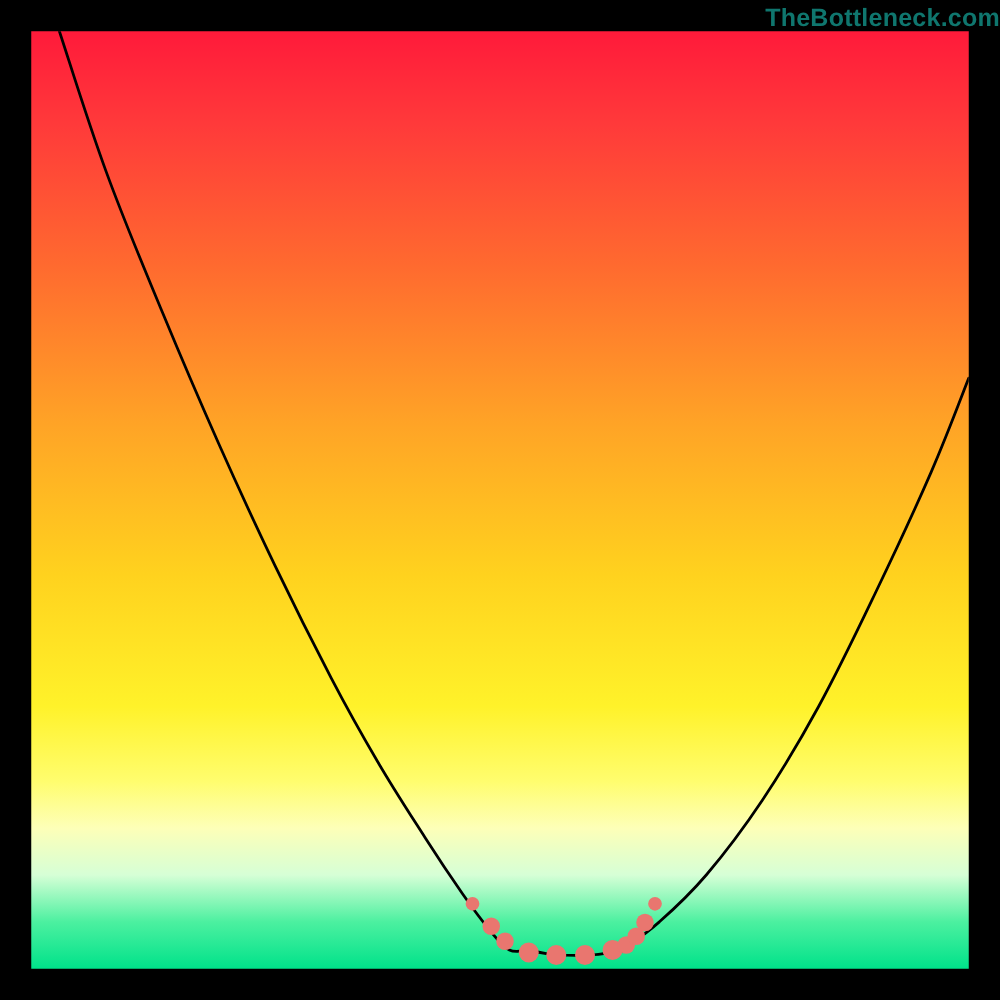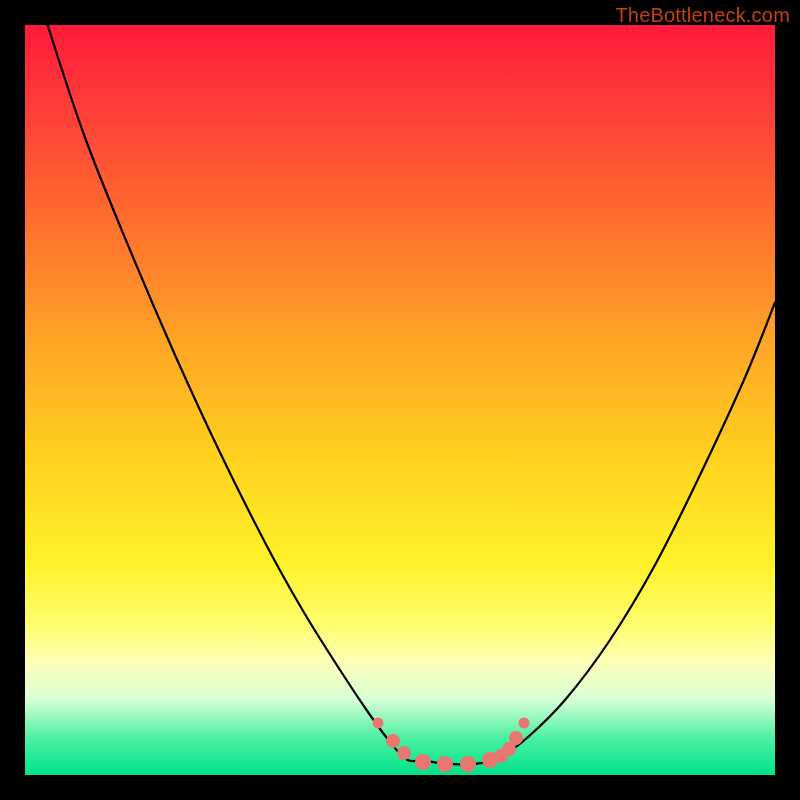--- a/index.html
+++ b/index.html
@@ -26,25 +26,25 @@
       #fffd6e 80%,
       #fdffb8 85%,
       #d6ffd6 90%,
       #4cf0a0 95%,
       #00e28a 100%
     );
   }
   .watermark {
     position: absolute;
     top: 4px;
-    right: 10px;
+    right: 0;
     font-family: Arial, Helvetica, sans-serif;
     font-size: 20px;
-    font-weight: 400;
-    color: #c2410c;
+    font-weight: 700;
+    color: #0f766e;
     letter-spacing: 0.2px;
     z-index: 5;
   }
   svg.curve {
     position: absolute;
     left: 0; top: 0;
     width: 750px; height: 750px;
     z-index: 3;
   }
   .dot {

